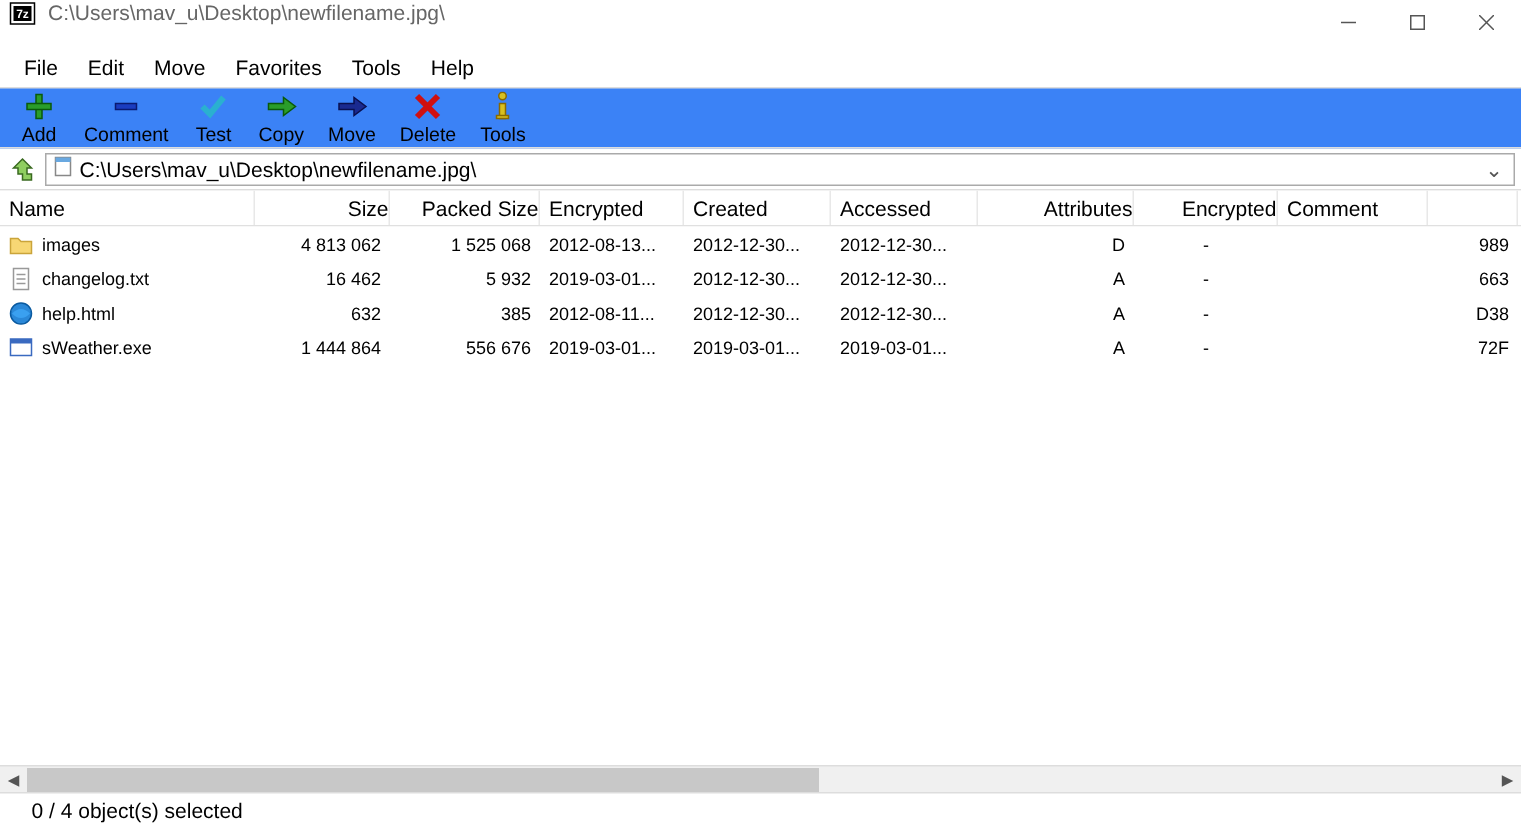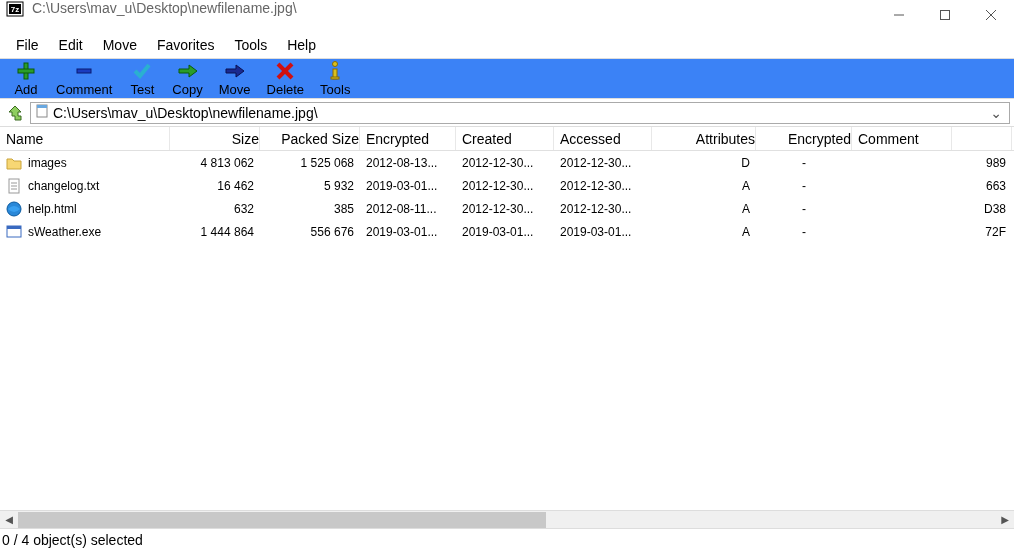--- a/index.html
+++ b/index.html
@@ -106,21 +106,21 @@
   display: flex;
   align-items: center;
   border-top: 1px solid #ddd;
 }
 .hscroll .arrow { width: 18px; height: 16px; display:flex; align-items:center; justify-content:center; color:#555; font-size:10px; }
 .hscroll .track { flex:1; height:16px; background:#f0f0f0; position:relative; }
 .hscroll .thumb { position:absolute; left:0; top:0; height:16px; width:54%; background:#c8c8c8; }
 .status {
   height: 22px;
   display:flex; align-items:center;
-  padding: 0 2px;
+  padding: 0 21px;
   font-size: 14px;
   border-top: 1px solid #ddd;
 }
 
 
 .c-name{width:170px}
 .c-size{width:90px; justify-content:flex-end; text-align:right}
 .c-packed{width:100px; justify-content:flex-end; text-align:right}
 .c-mod{width:96px}
 .c-cre{width:98px}

